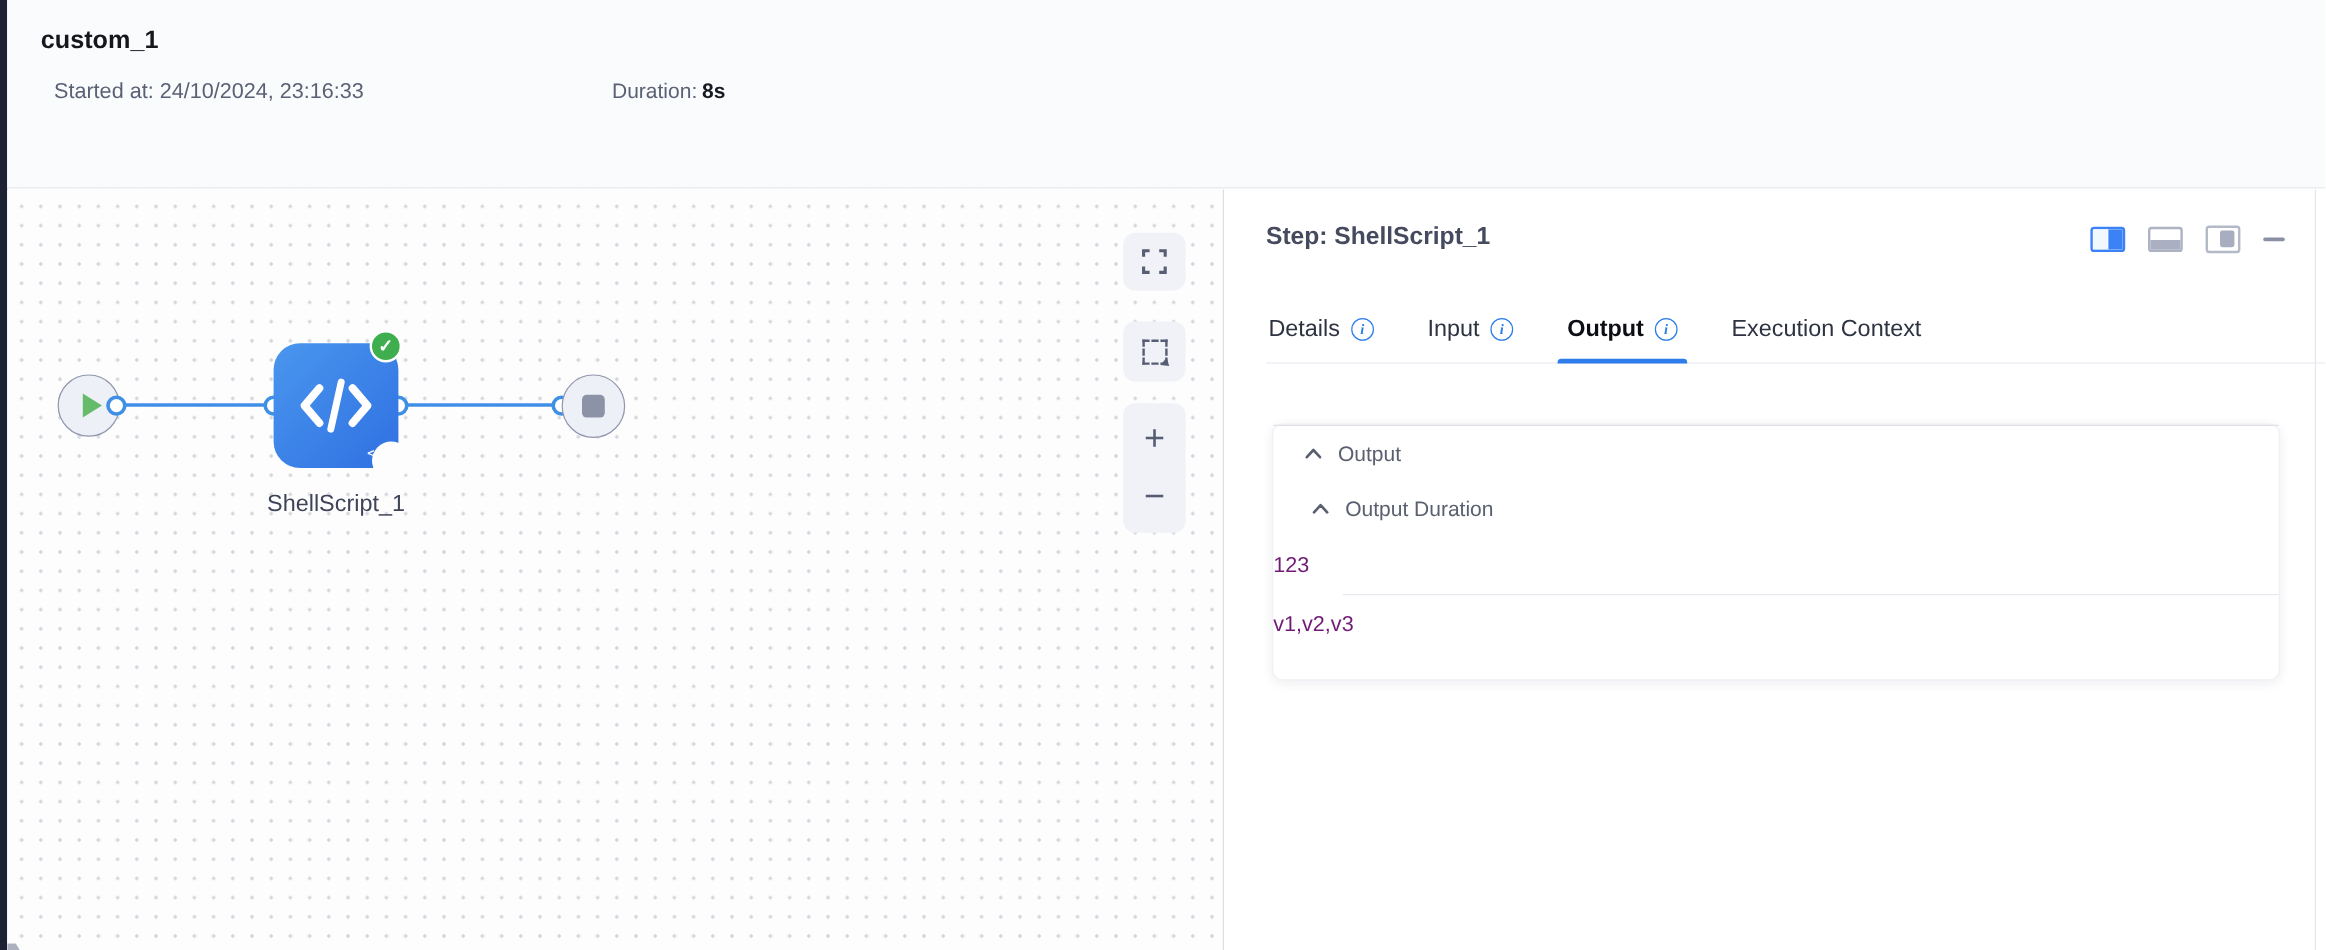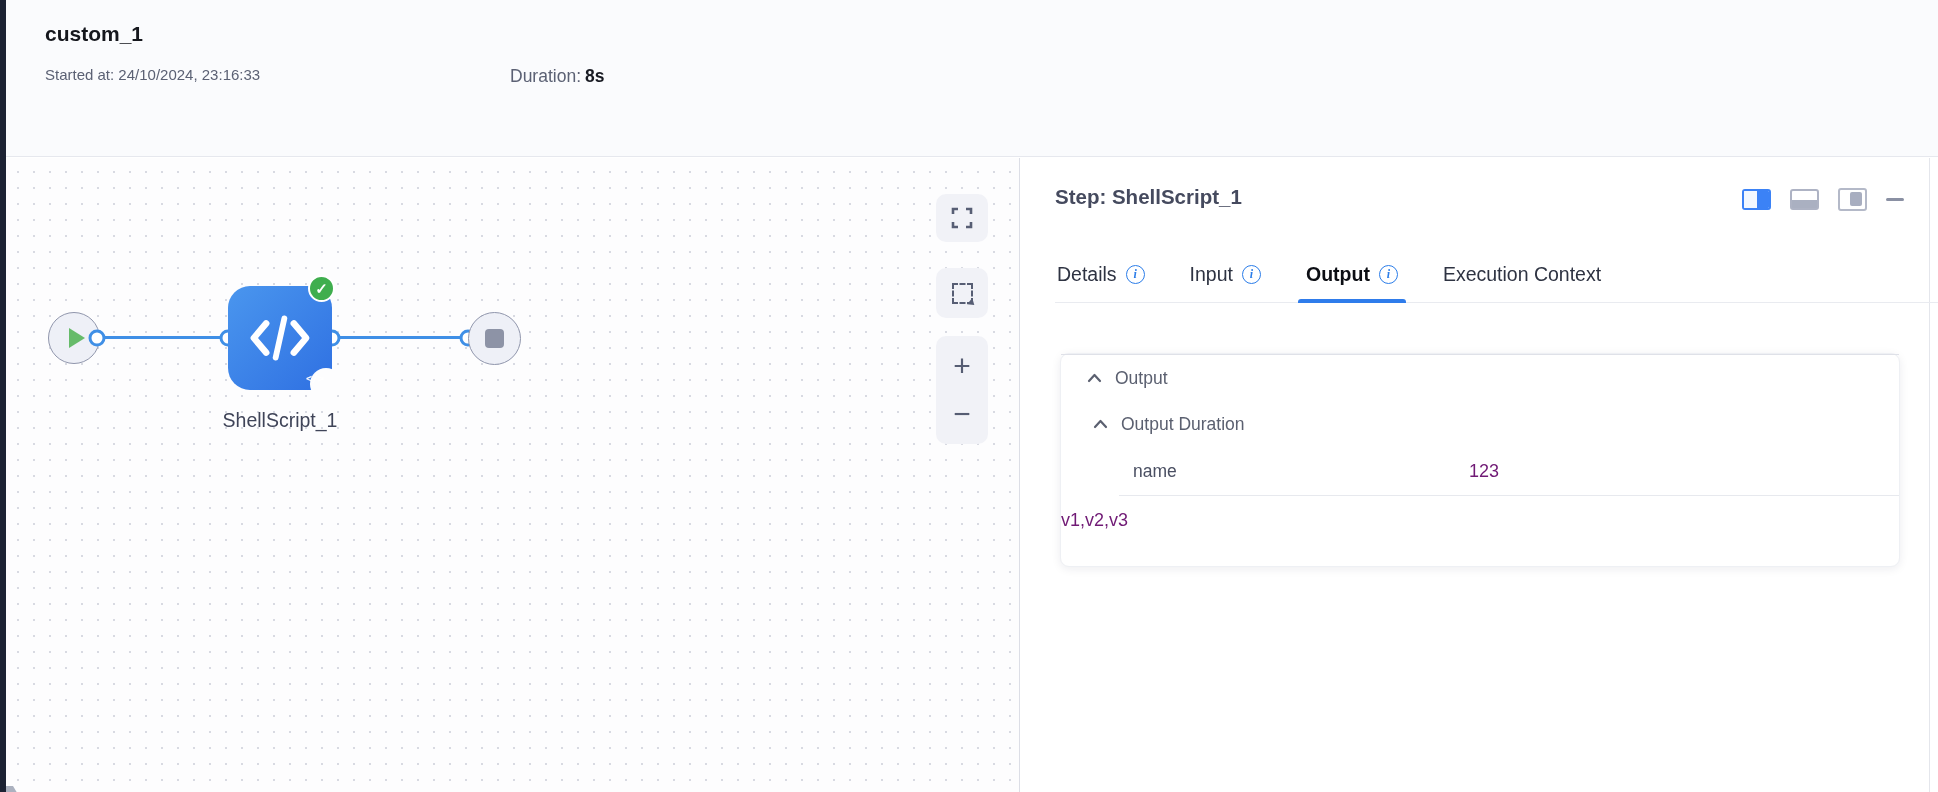--- a/index.html
+++ b/index.html
@@ -6,22 +6,22 @@
   html,body { width:1938px; height:792px; overflow:hidden; background:#fff;
               font-family:"Liberation Sans", sans-serif; }
   #app { position:relative; width:1938px; height:792px; background:#fff; }
 
   
   .left-rail { position:absolute; left:0; top:0; width:6px; height:792px; background:#1c2233; }
 
   
   .run-header { position:absolute; left:6px; top:0; right:0; height:157px;
                 background:#fafbfd; border-bottom:1px solid #e6e8ee; }
-  .run-title { position:absolute; left:39px; top:22px; font-size:21px; font-weight:700; color:#15171d; }
-  .run-meta  { position:absolute; left:39px; top:66px; font-size:15px; color:#5b6174; }
+  .run-title { position:absolute; left:28px; top:22px; font-size:21px; font-weight:700; color:#15171d; }
+  .run-meta  { position:absolute; left:39px; top:66px; font-size:18px; color:#5b6174; }
   .run-duration { position:absolute; left:504px; top:66px; font-size:17.5px; color:#5b6174; }
   .run-duration b { color:#181a22; font-weight:700; margin-left:4px; }
 
   
   .canvas { position:absolute; left:6px; top:158px; width:1014px; height:634px;
             background:#fdfdfe;
             background-image:radial-gradient(#d8dae2 1.4px, transparent 1.5px);
             background-size:16px 16px; background-position:4px 6px;
             border-right:1px solid #dcdee6; }
 
@@ -228,21 +228,20 @@
         <div class="c1">
           <svg class="chev" viewBox="0 0 15 10">
             <polyline points="2,8 7.5,2 13,8" fill="none" stroke="#5b6070" stroke-width="2.2" stroke-linecap="round" stroke-linejoin="round"></polyline>
           </svg>
           <span>Output Duration</span>
         </div>
         <div class="c2"></div>
       </div>
 
       <div class="trow leafrow">
-        <div class="c1">name</div>
         <div class="c2 val">123</div>
       </div>
 
       <div class="t-divider inset"></div>
 
       <div class="trow leafrow">
         <div class="c2 val">v1,v2,v3</div>
       </div>
     </div>
   </div>

